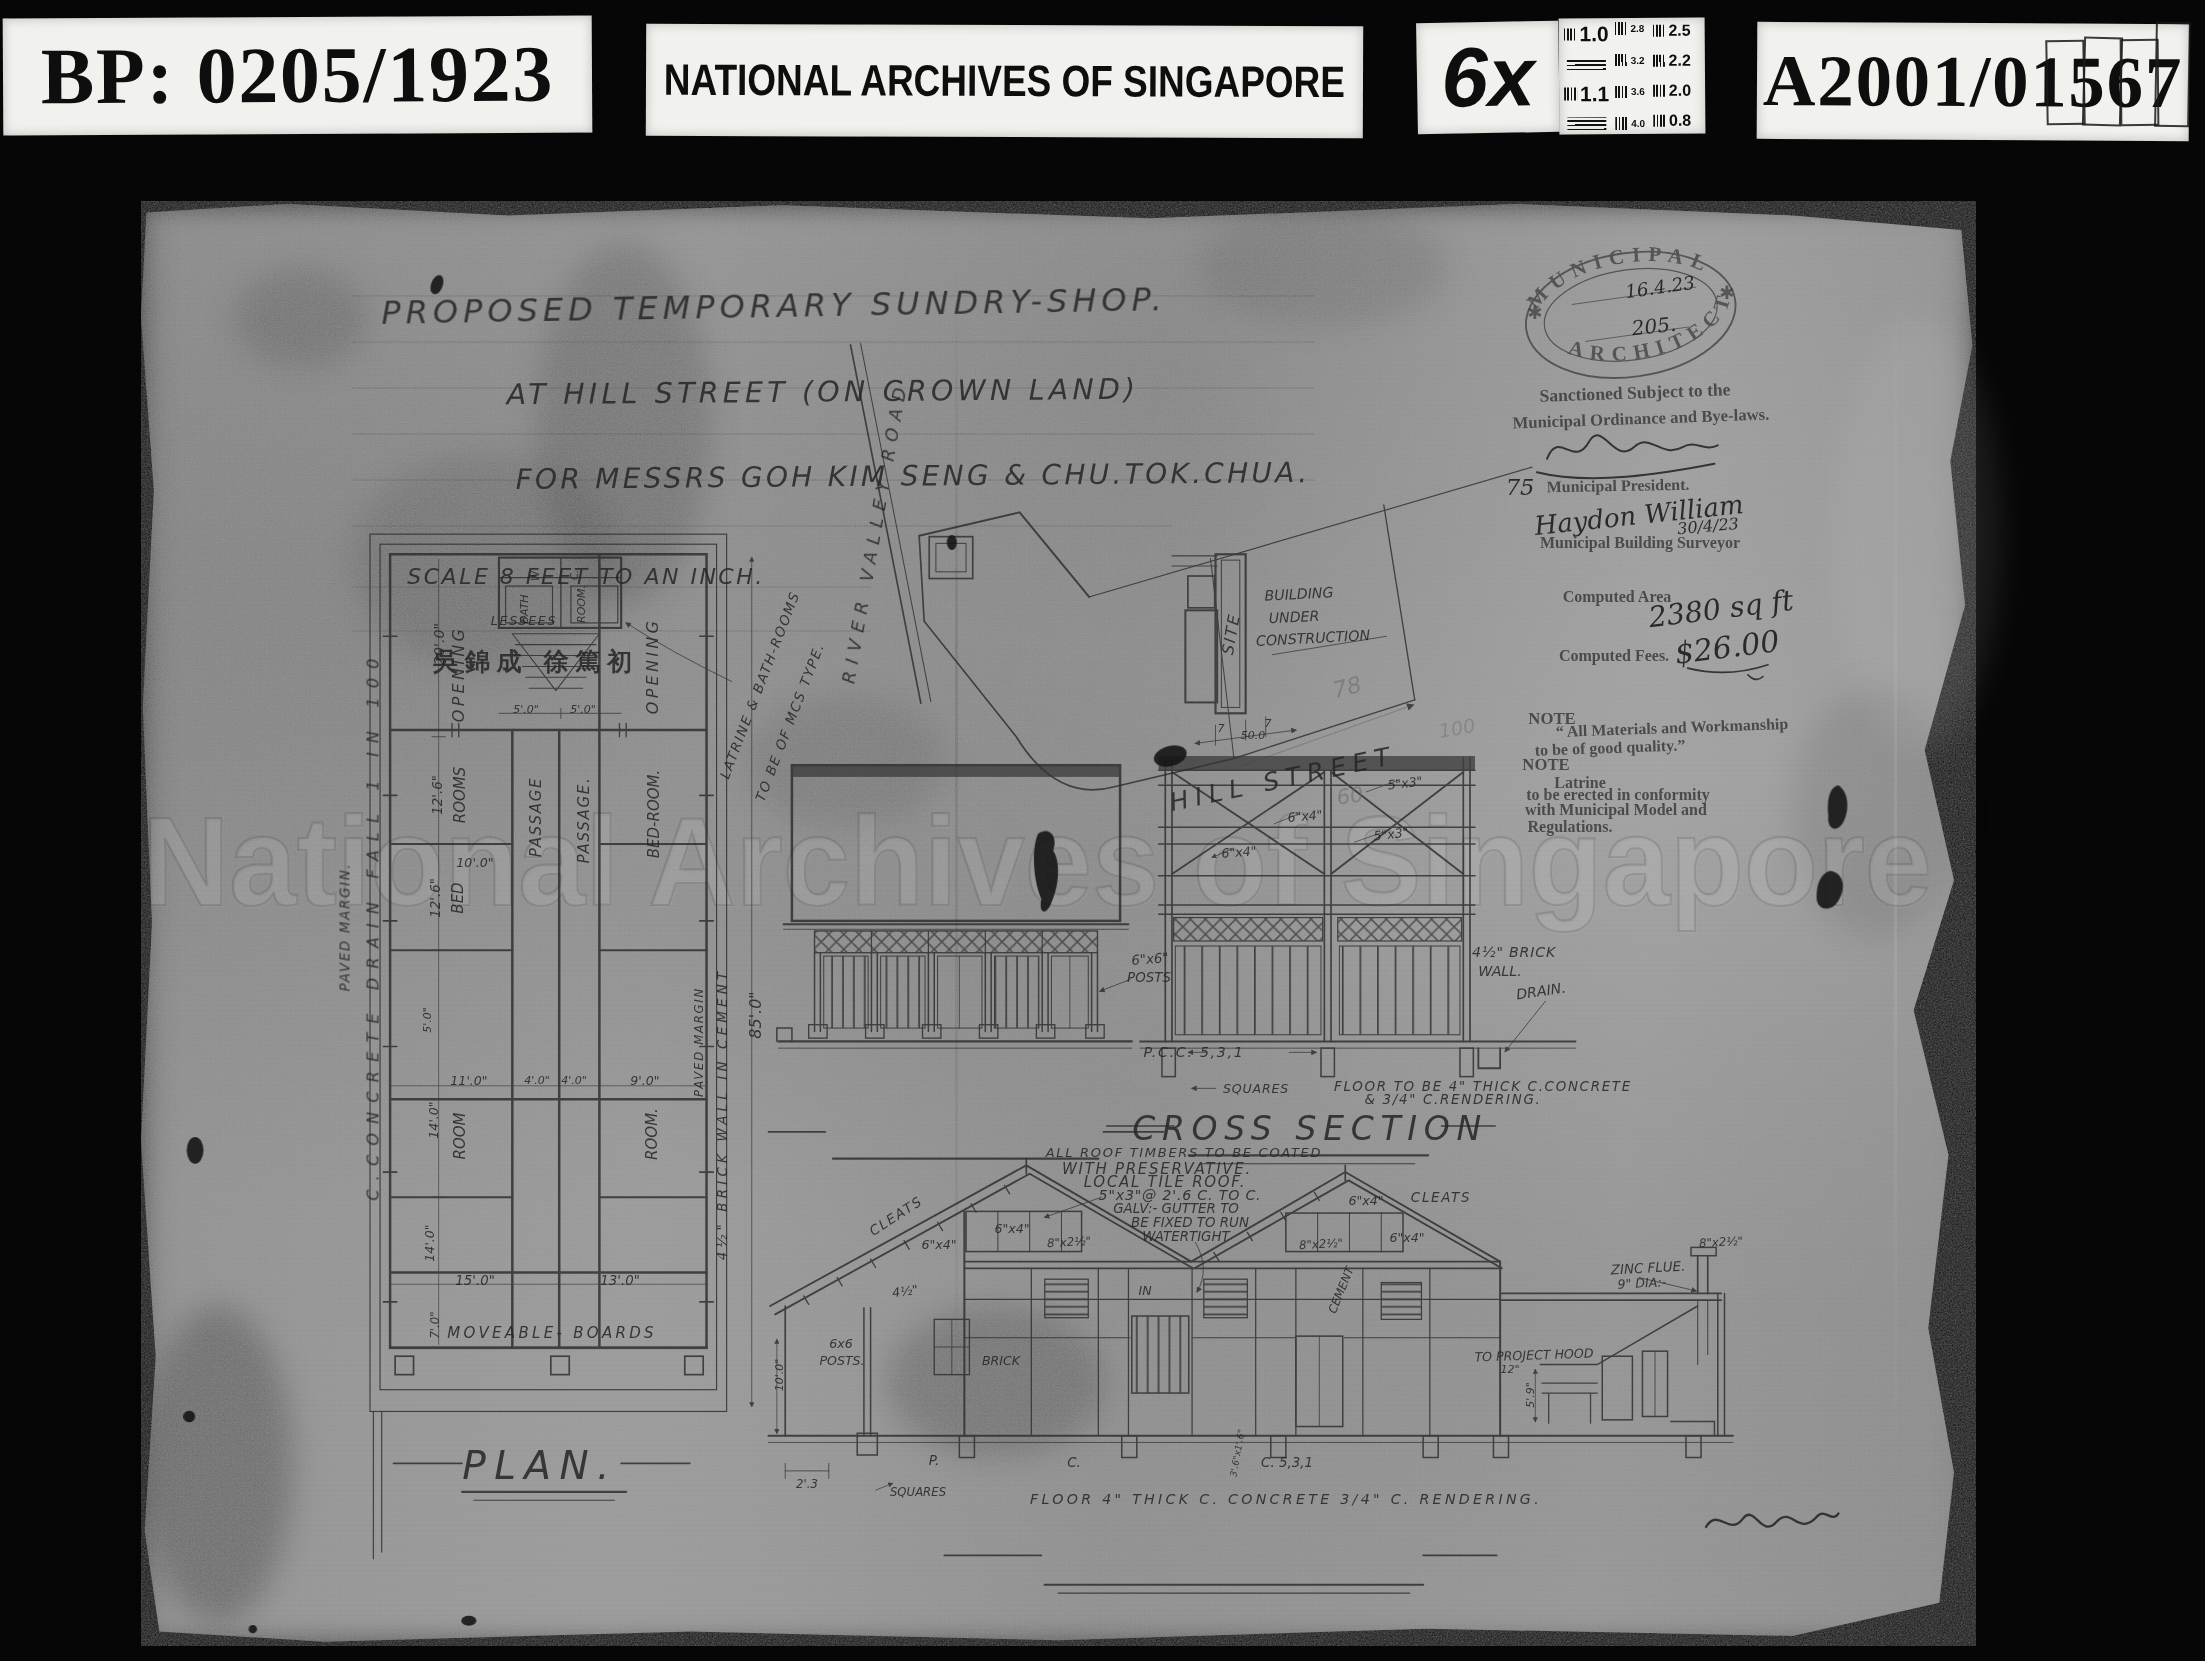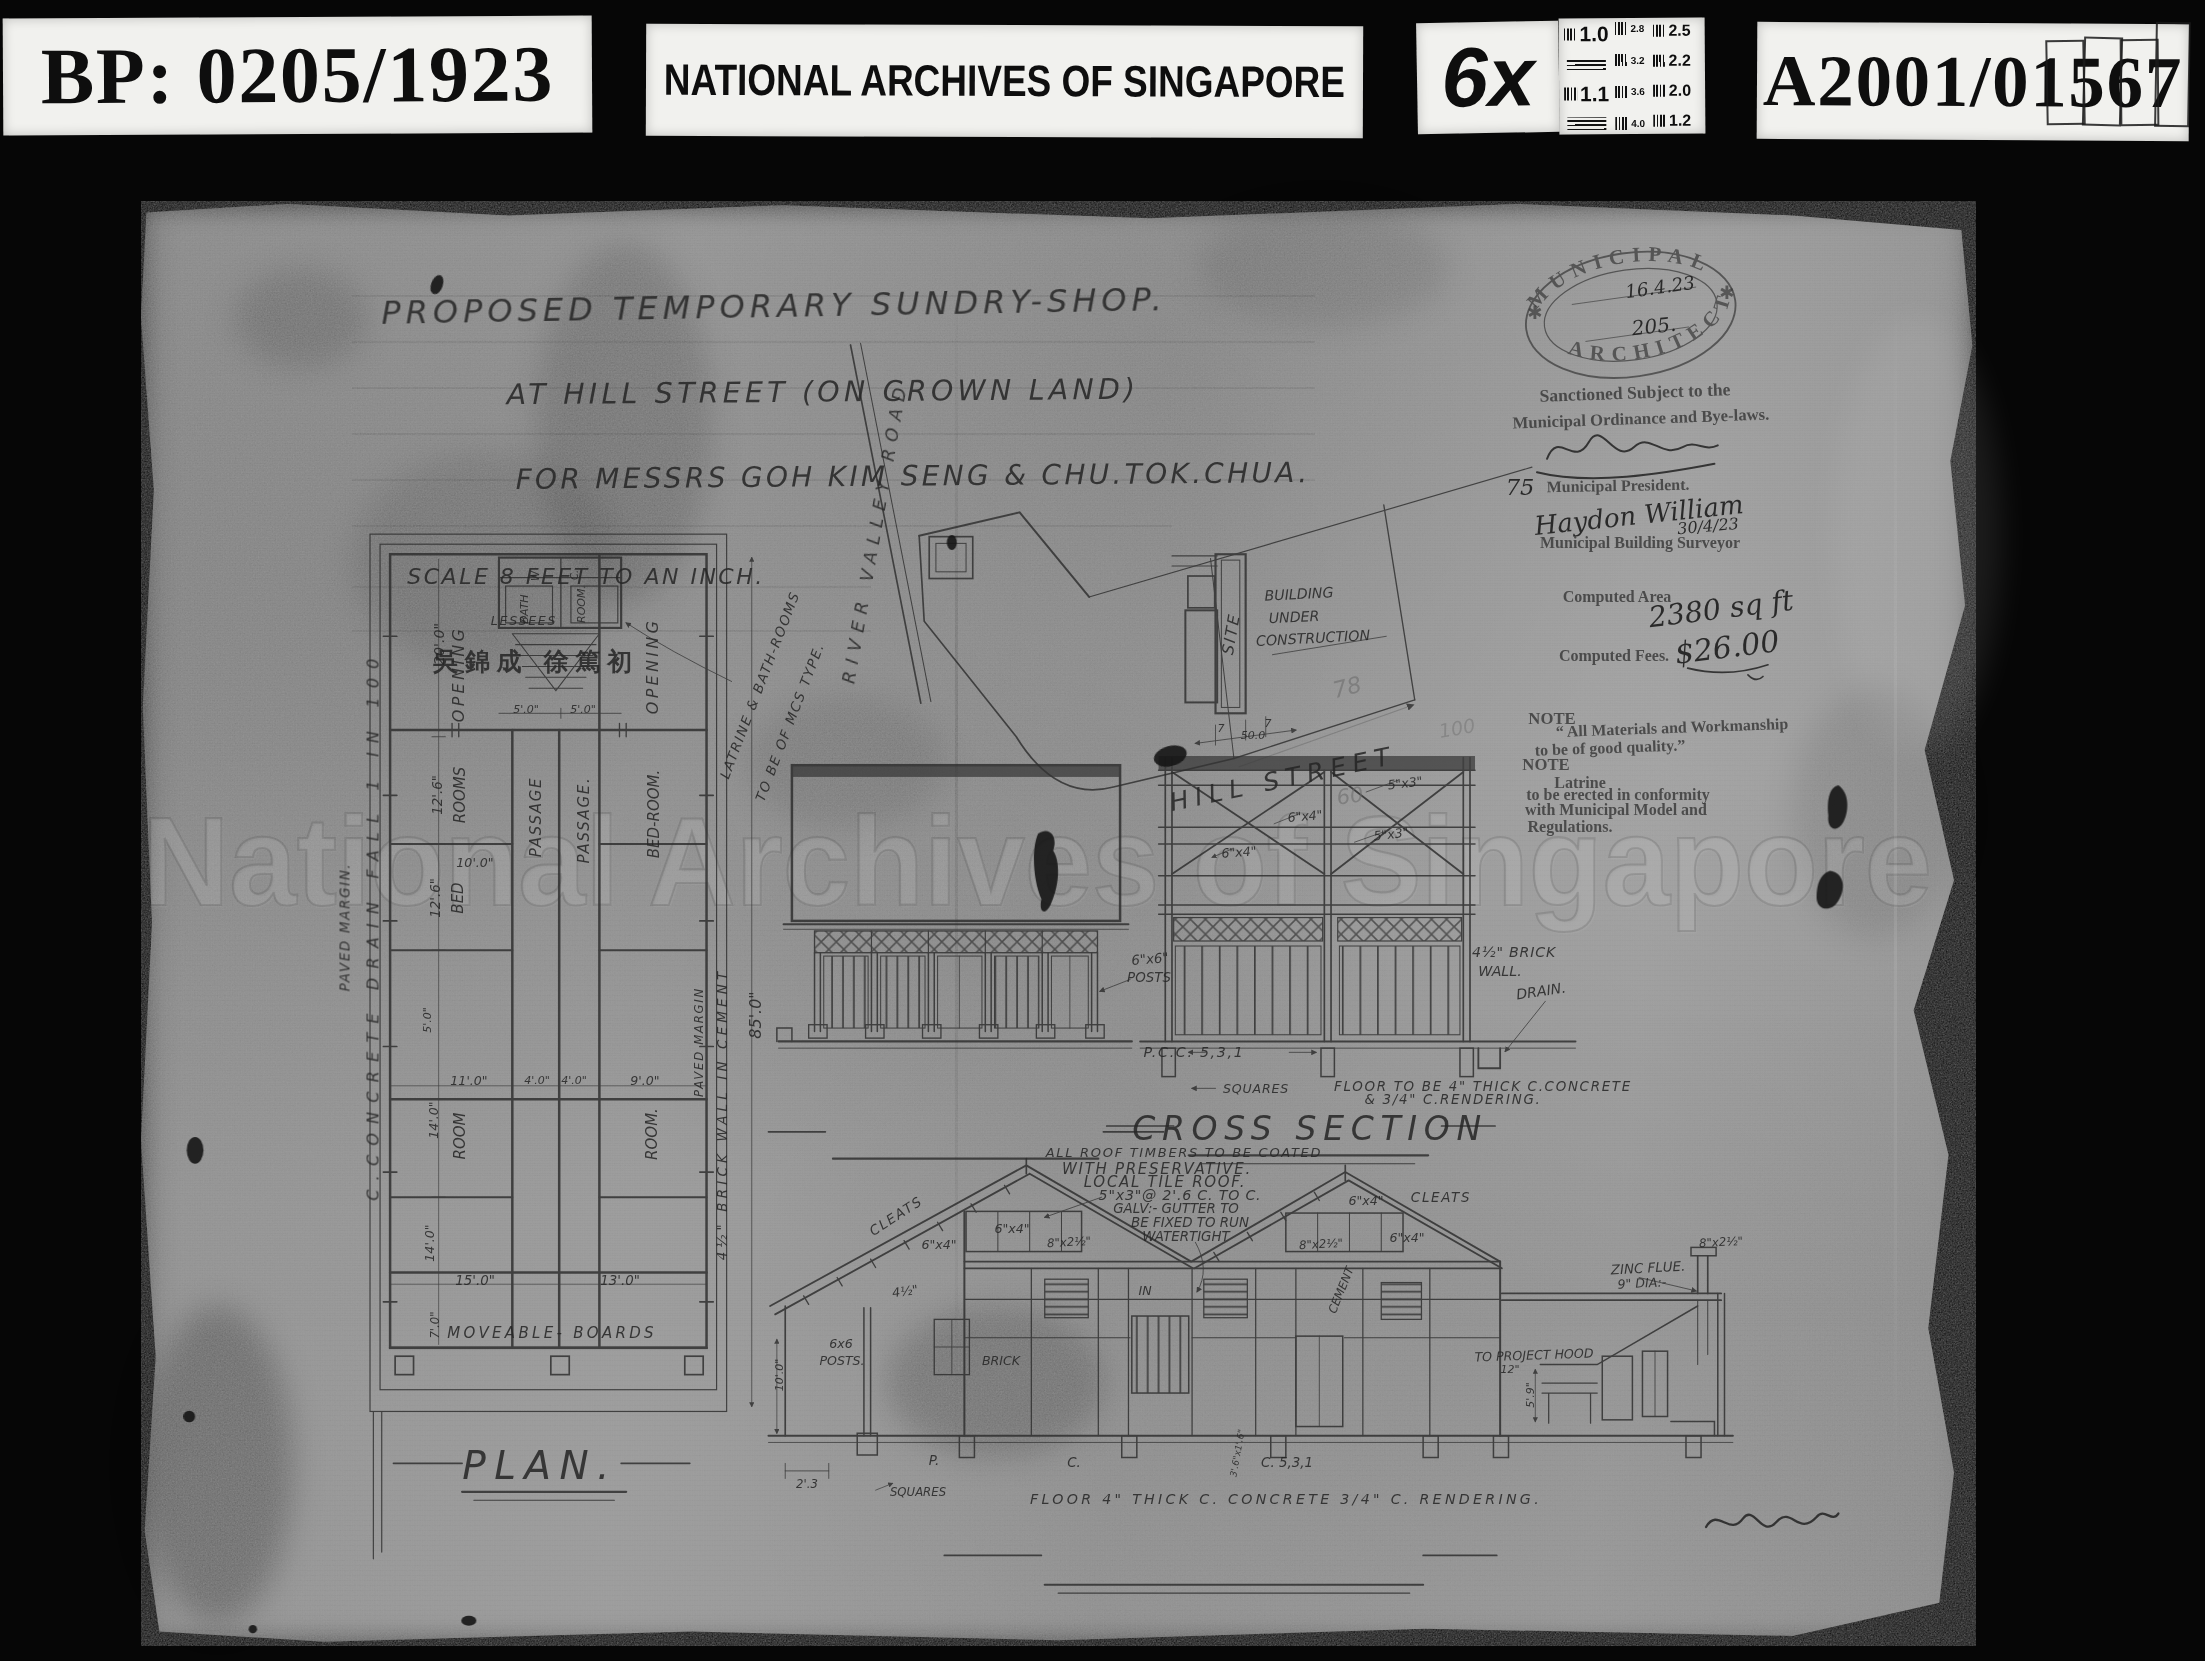--- a/index.html
+++ b/index.html
@@ -118,21 +118,21 @@
       <div class="crow">
           <span class="vs"></span>
           <span>2.2</span>
         </div>
       <div class="crow">
           <span class="vs"></span>
           <span>2.0</span>
         </div>
       <div class="crow">
           <span class="vs"></span>
-          <span>1.2</span>
+          <span>0.8</span>
         </div>
     </div>
   </div>
 
   <div class="hbox serifB refbx">
       <span>A2001/01567</span>
     </div>
   <div class="hr" style="left:2046px;top:40px;width:39px;height:85px;transform:rotate(-1deg)"></div>
   <div class="hr" style="left:2083px;top:37px;width:39px;height:89px;transform:rotate(1.5deg)"></div>
   <div class="hr" style="left:2120px;top:39px;width:39px;height:87px;transform:rotate(-.5deg)"></div>

